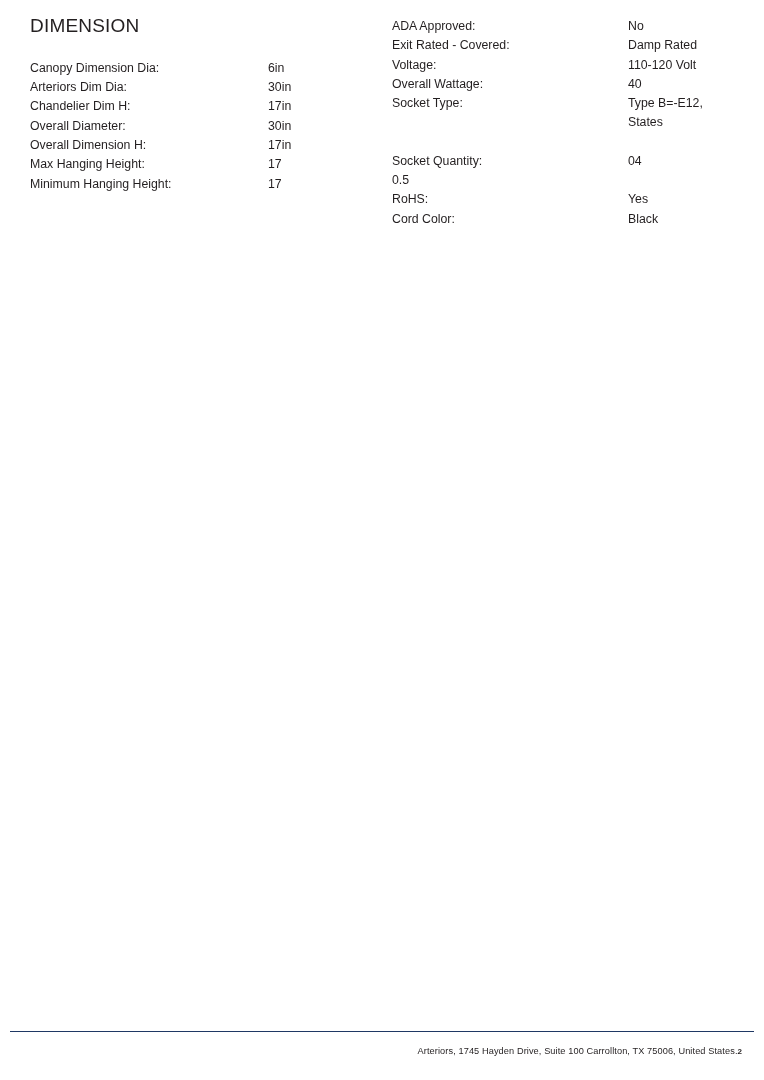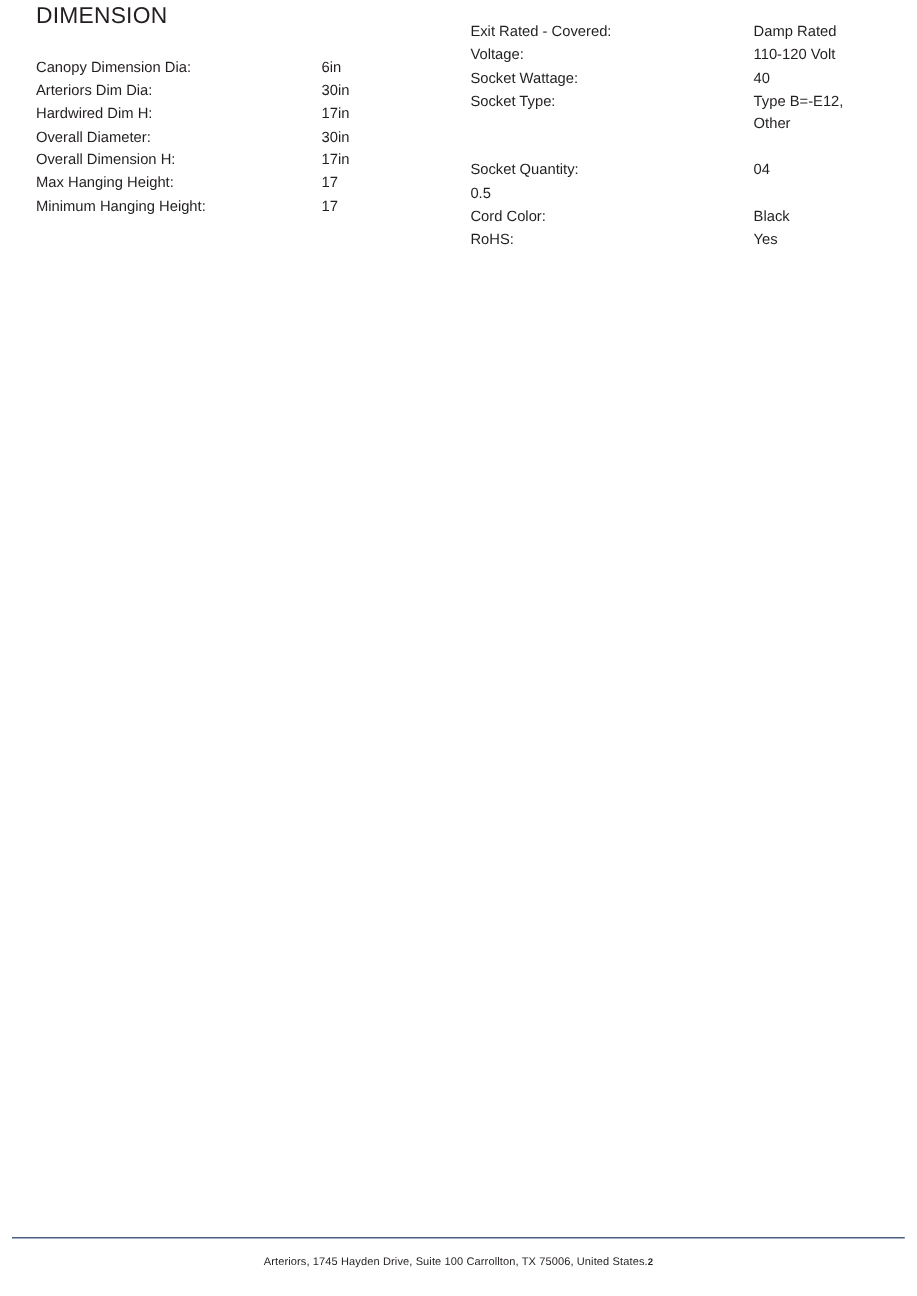--- a/index.html
+++ b/index.html
@@ -18,21 +18,21 @@
   .page {
     position: relative;
     width: 764px;
     height: 1080px;
   }
 
   
   .left-col {
     position: absolute;
     left: 30px;
-    top: 4px;
+    top: 16px;
     width: 330px;
   }
   .section-title {
     font-size: 19px;
     font-weight: 400;
     letter-spacing: 0.2px;
     color: #231f20;
     margin: 0 0 22px 0;
     line-height: 1.1;
   }
@@ -77,21 +77,21 @@
     height: 1px;
     background: #1f3864;
   }
   .footer {
     position: absolute;
     left: 22px;
     right: 22px;
     bottom: 24px;
     display: flex;
     align-items: center;
-    justify-content: center;
+    justify-content: flex-end;
     font-size: 9.2px;
     color: #231f20;
   }
   .footer-text {
     font-size: 9.2px;
     letter-spacing: 0.1px;
   }
   .page-number {
     font-size: 8px;
     font-weight: bold;
@@ -108,21 +108,21 @@
     <div class="spec-list">
       <div class="spec-row">
         <span class="spec-label">Canopy Dimension Dia:</span>
         <span class="spec-value">6in</span>
       </div>
       <div class="spec-row">
         <span class="spec-label">Arteriors Dim Dia:</span>
         <span class="spec-value">30in</span>
       </div>
       <div class="spec-row">
-        <span class="spec-label">Hardwired Dim H:</span>
+        <span class="spec-label">Chandelier Dim H:</span>
         <span class="spec-value">17in</span>
       </div>
       <div class="spec-row">
         <span class="spec-label">Overall Diameter:</span>
         <span class="spec-value">30in</span>
       </div>
       <div class="spec-row">
         <span class="spec-label">Overall Dimension H:</span>
         <span class="spec-value">17in</span>
       </div>
@@ -133,51 +133,55 @@
       <div class="spec-row">
         <span class="spec-label">Minimum Hanging Height:</span>
         <span class="spec-value">17</span>
       </div>
     </div>
   </div>
 
   <div class="right-col">
     <div class="spec-list">
       <div class="spec-row">
+        <span class="spec-label">ADA Approved:</span>
+        <span class="spec-value">No</span>
+      </div>
+      <div class="spec-row">
         <span class="spec-label">Exit Rated - Covered:</span>
         <span class="spec-value">Damp Rated</span>
       </div>
       <div class="spec-row">
         <span class="spec-label">Voltage:</span>
         <span class="spec-value">110-120 Volt</span>
       </div>
       <div class="spec-row">
-        <span class="spec-label">Socket Wattage:</span>
+        <span class="spec-label">Overall Wattage:</span>
         <span class="spec-value">40</span>
       </div>
       <div class="spec-row">
         <span class="spec-label">Socket Type:</span>
         <span class="spec-value">Type B=-E12,
-Other</span>
+States</span>
       </div>
       <div class="spacer-row"></div>
       <div class="spec-row">
         <span class="spec-label">Socket Quantity:</span>
         <span class="spec-value">04</span>
       </div>
       <div class="spec-row">
         <span class="spec-value">0.5</span>
       </div>
       <div class="spec-row">
+        <span class="spec-label">RoHS:</span>
+        <span class="spec-value">Yes</span>
+      </div>
+      <div class="spec-row">
         <span class="spec-label">Cord Color:</span>
         <span class="spec-value">Black</span>
-      </div>
-      <div class="spec-row">
-        <span class="spec-label">RoHS:</span>
-        <span class="spec-value">Yes</span>
       </div>
     </div>
   </div>
 
   <div class="footer-rule"></div>
   <div class="footer">
     <span class="footer-text">Arteriors, 1745 Hayden Drive, Suite 100 Carrollton, TX 75006, United States.</span>
     <span class="page-number">2</span>
   </div>
 

